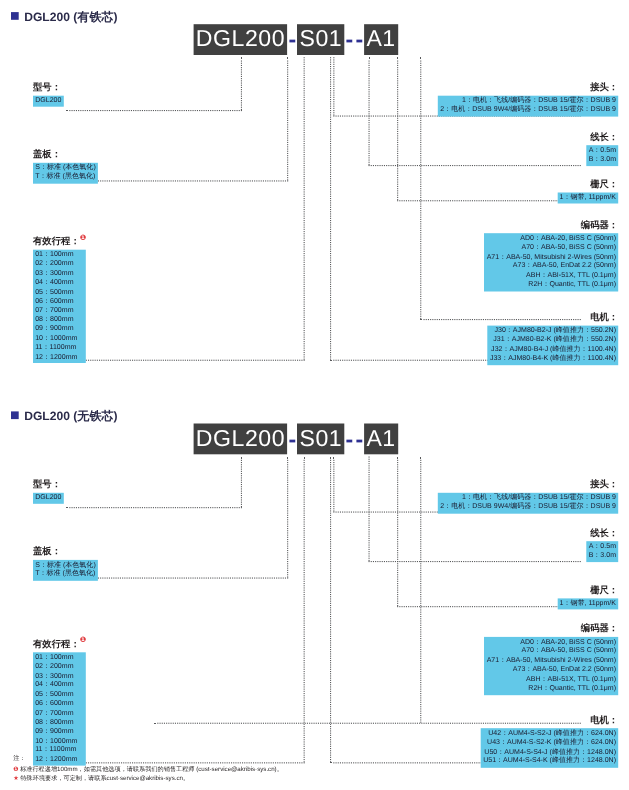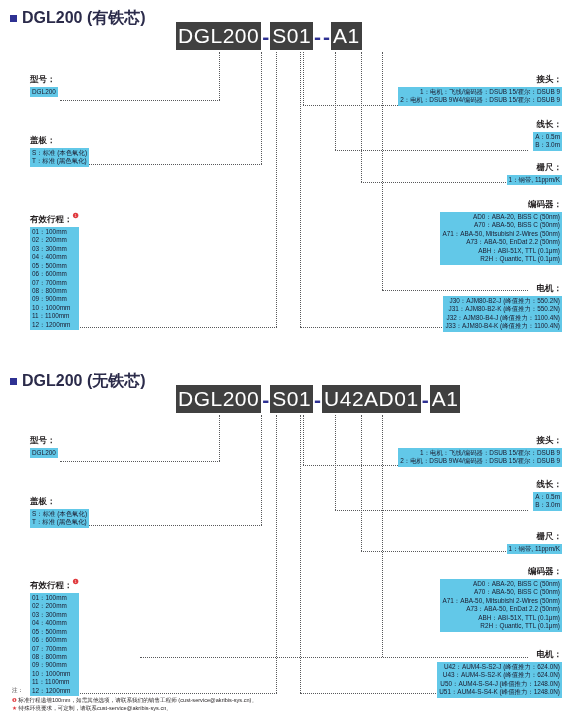--- a/index.html
+++ b/index.html
@@ -11,21 +11,21 @@
     position:relative;
     overflow:hidden;
   }
   .section{position:absolute;left:0;width:572px;}
   #sec0{top:0;height:345px;}
   #sec1{top:363px;height:340px;}
 
   
   .sec-head{
     position:absolute;left:10px;top:8px;
-    font-size:16px;font-weight:bold;color:#2b2b4a;
+    font-size:11px;font-weight:bold;color:#2b2b4a;
     white-space:nowrap;
   }
   .sec-head .bullet{
     display:inline-block;width:7px;height:7px;
     background:#2e3192;margin-right:5px;vertical-align:1px;
   }
 
   
   .pn{
     position:absolute;top:22px;left:176px;
@@ -44,21 +44,21 @@
   }
 
   
   .vline{position:absolute;border-left:1px dotted #58595b;width:0;}
   .hline{position:absolute;border-top:1px dotted #58595b;height:0;}
 
   
   .callout{position:absolute;}
   .callout .title{
     font-size:8.5px;font-weight:bold;color:#231f20;
-    margin-bottom:1px;white-space:nowrap;font-family:Liberation Serif, serif;
+    margin-bottom:1px;white-space:nowrap;
   }
   .callout .opts{
     background:#62c8e8;
     font-size:6.4px;line-height:1.32;
     color:#1a1a2e;
     padding:1px 2px;
     white-space:nowrap;
   }
   .callout.right{text-align:right;}
   .callout.right .title{}
@@ -207,21 +207,20 @@
 
   <div class="sec-head">
     <span class="bullet"></span><span>DGL200 (无铁芯)</span>
   </div>
 
   <div class="pn">
     <span class="seg">DGL200</span>
     <span class="dash">-</span>
     <span class="seg">S01</span>
     <span class="dash">-</span>
-    <span class="seg">U42AD01</span>
     <span class="dash">-</span>
     <span class="seg">A1</span>
   </div>
 
   <div class="vline" style="left:219px;top:52px;height:46px;"></div>
   <div class="hline" style="left:60px;top:98px;width:160px;"></div>
 
   <div class="vline" style="left:261px;top:52px;height:110px;"></div>
   <div class="hline" style="left:60px;top:162px;width:202px;"></div>
 

